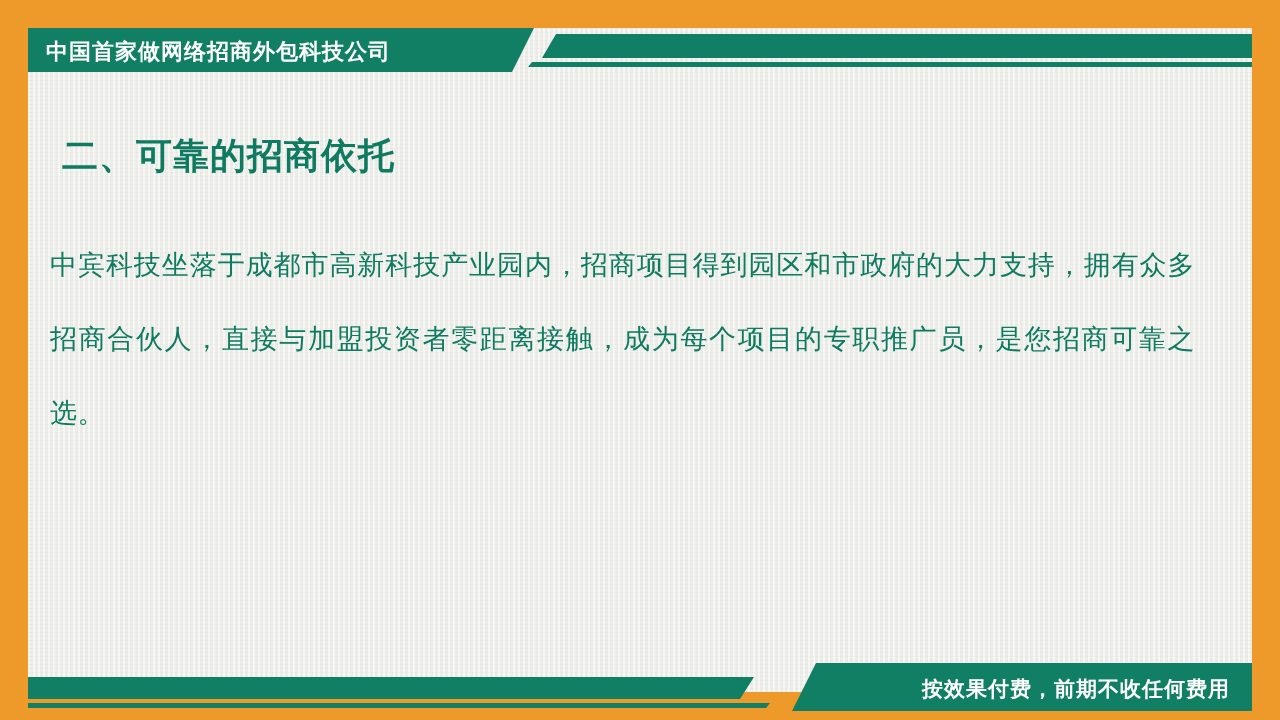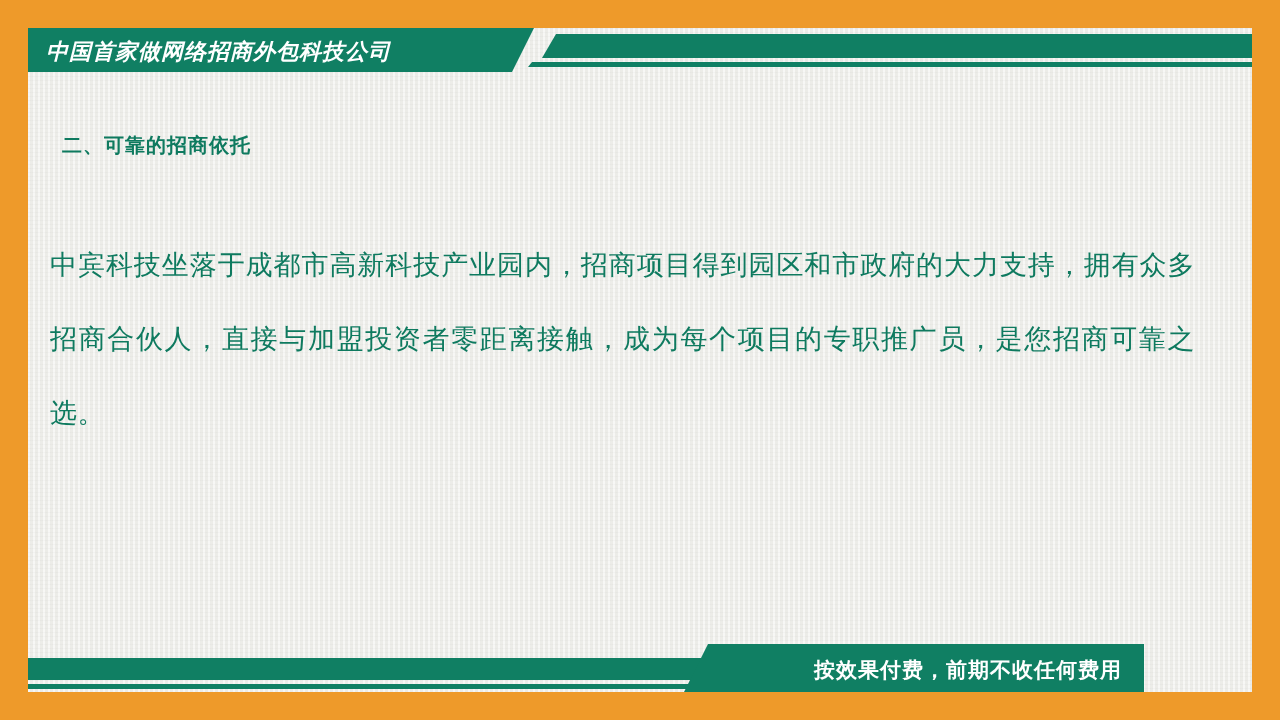--- a/index.html
+++ b/index.html
@@ -33,21 +33,20 @@
   }
 
   
   .header-band {
     position: absolute;
     left: 28px;
     top: 28px;
     width: 1224px;
     height: 44px;
     overflow: hidden;
-    font-style: italic;
   }
   .header-green {
     position: absolute;
     left: 0;
     top: 0;
     width: 506px;
     height: 44px;
     background: #107F63;
     clip-path: polygon(0 0, 506px 0, 484px 44px, 0 44px);
   }
@@ -79,21 +78,21 @@
     background: #107F63;
     clip-path: polygon(4px 0, 724px 0, 724px 5px, 0 5px);
   }
 
   
   .section-title {
     position: absolute;
     left: 62px;
     top: 132px;
     color: #0E7A5F;
-    font-size: 20px;
+    font-size: 36px;
     font-weight: bold;
     letter-spacing: 1px;
     white-space: nowrap;
   }
   .body-text {
     position: absolute;
     left: 50px;
     top: 228px;
     width: 1145px;
     color: #0E7A5F;
@@ -102,22 +101,22 @@
     line-height: 74px;
     letter-spacing: 0.5px;
     text-align: justify;
     text-justify: inter-character;
   }
 
   
   .footer-band {
     position: absolute;
     left: 28px;
-    top: 636px;
-    width: 1116px;
+    top: 655px;
+    width: 1224px;
     height: 56px;
     overflow: hidden;
   }
   .footer-green {
     position: absolute;
     right: 0;
     top: 8px;
     width: 460px;
     height: 48px;
     background: #107F63;

